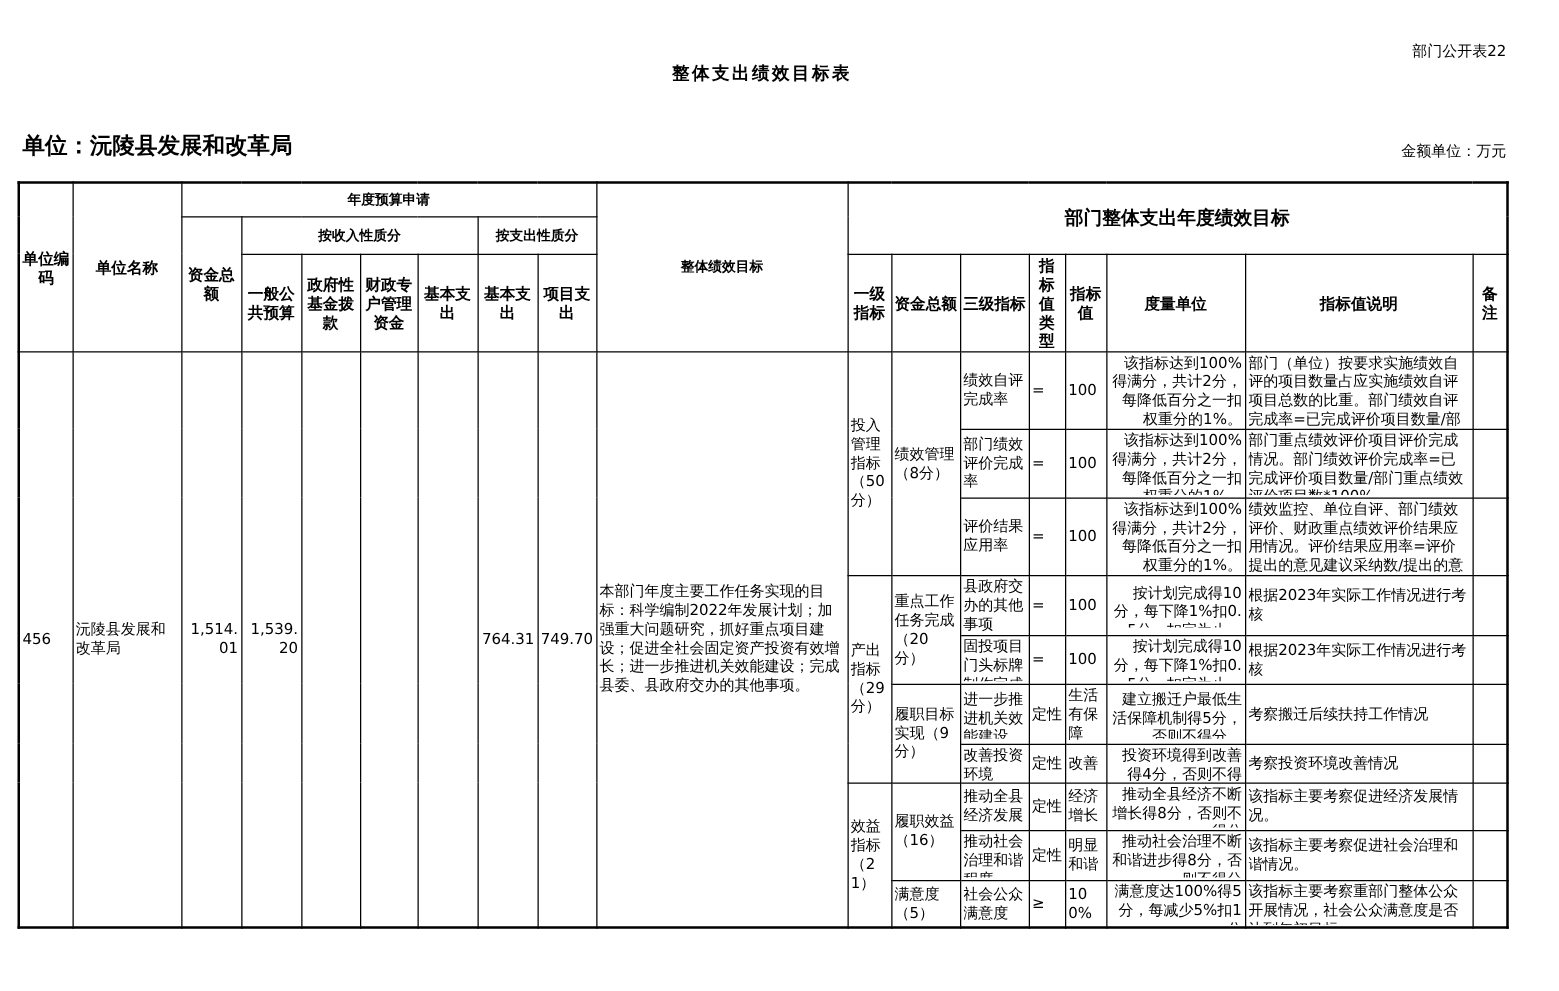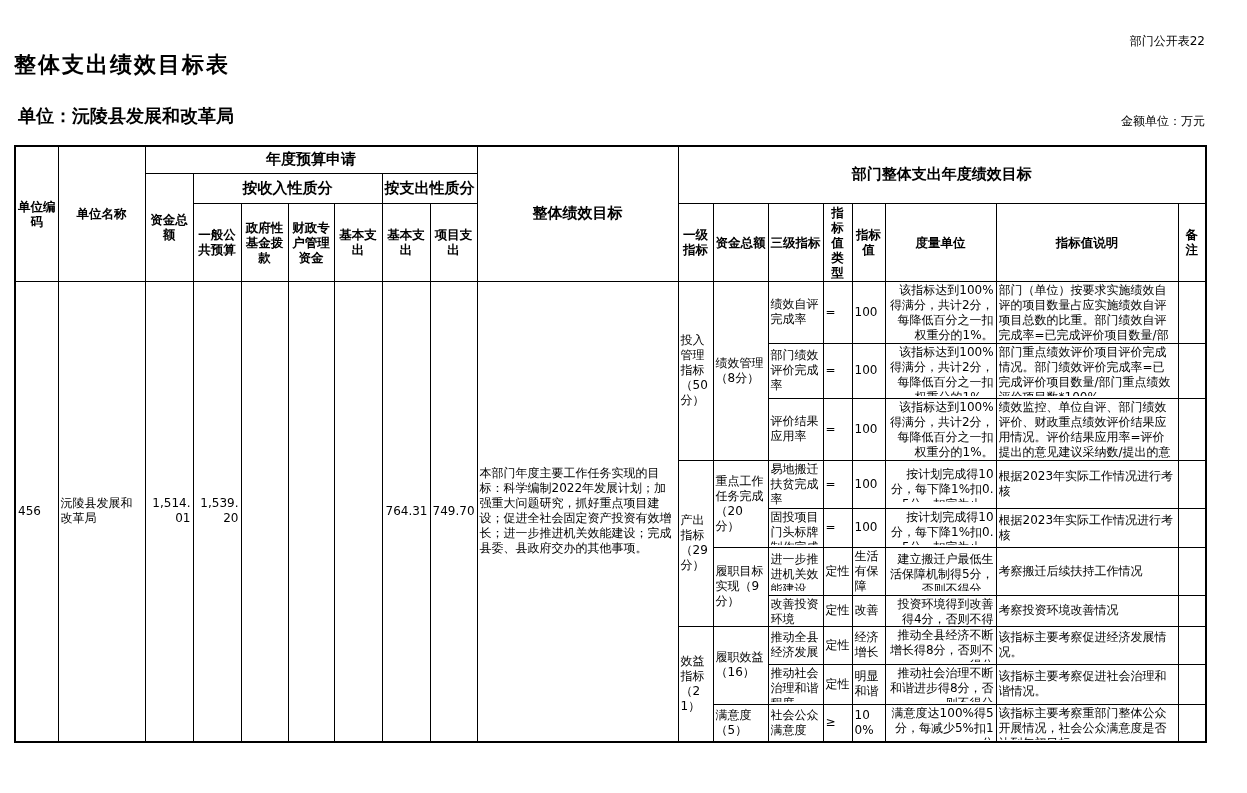--- a/index.html
+++ b/index.html
@@ -10,21 +10,21 @@
     color: #000;
     position: relative;
     overflow: hidden;
   }
   .doc-label {
     position: absolute; top: 33px; right: 42px;
     font-size: 12px;
   }
   .doc-title {
     position: absolute; top: 50px; left: 14px; width: 1191px;
-    text-align: left; font-size: 22px; font-weight: bold;
+    text-align: center; font-size: 14px; font-weight: bold;
     letter-spacing: 2px;
   }
   .meta-unit {
     position: absolute; top: 104px; left: 18px;
     font-size: 18px; font-weight: bold;
   }
   .meta-amount {
     position: absolute; top: 113px; right: 42px;
     font-size: 12px;
     font-family: Liberation Serif, serif;
@@ -44,21 +44,21 @@
     vertical-align: middle;
     overflow: hidden;
     word-break: break-all;
   }
   .grid th {
     font-weight: bold;
     text-align: center;
     font-size: 12.5px;
   }
   .grid th.h-big { font-size: 15px; }
-  .grid th.h-mid { font-size: 15px; }
+  .grid th.h-mid { font-size: 11px; }
   .grid td.tl { text-align: left; }
   .grid td.tc { text-align: right; }
   .grid td.num { text-align: right; }
   .cw { overflow: hidden; }
   tr.hr0 { height: 27px; }
   tr.hr1 { height: 30px; }
   tr.hr2 { height: 53px; }
   tr.r0 { height: 62px; }
   tr.r1 { height: 55px; }
   tr.r2 { height: 62px; }
@@ -179,21 +179,21 @@
         </td>
       <td class="tl">
           <div class="cw" style="max-height:58px">绩效监控、单位自评、部门绩效评价、财政重点绩效评价结果应用情况。评价结果应用率=评价提出的意见建议采纳数/提出的意见建议总数*100%</div>
         </td>
       <td></td>
     </tr>
 
     <tr class="r3">
       <td rowspan="4" class="tl">产出指标（29分）</td>
       <td rowspan="2" class="tl">重点工作任务完成（20分）</td>
-      <td class="tl">易地搬迁扶贫完成率</td>
+      <td class="tl">县政府交办的其他事项</td>
       <td class="tl">=</td>
       <td class="tl">100</td>
       <td class="tc">
           <div class="cw" style="max-height:35px">按计划完成得10分，每下降1%扣0.5分，扣完为止。</div>
         </td>
       <td class="tl">
           <div class="cw" style="max-height:35px">根据2023年实际工作情况进行考核</div>
         </td>
       <td></td>
     </tr>

